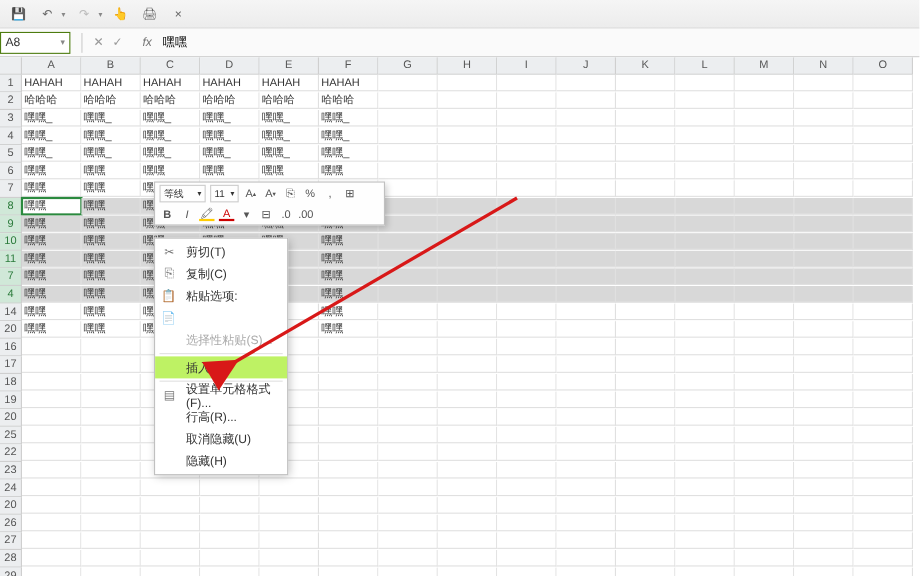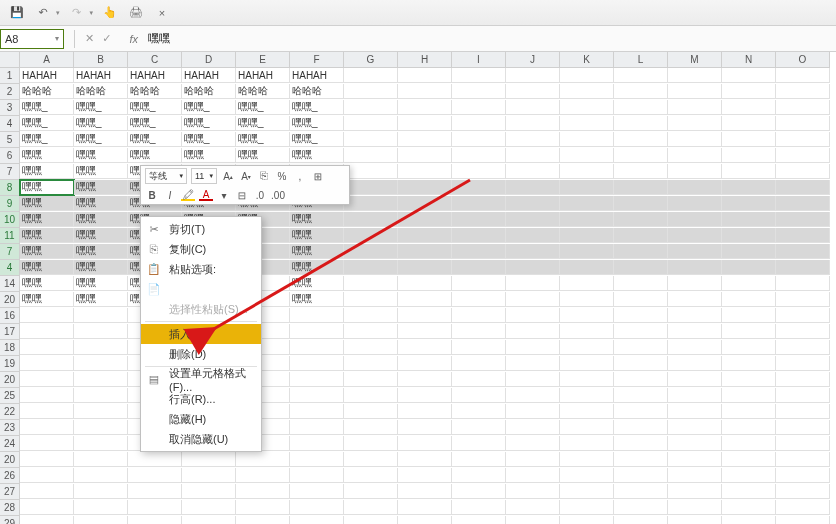--- a/index.html
+++ b/index.html
@@ -25,21 +25,21 @@
 .cell.active { outline: 2px solid #2a8a3e; outline-offset: -1px; background: #fff; }
 .mini-toolbar { position: absolute; left: 140px; top: 165px; width: 210px; height: 40px; background: #fefefe; border: 1px solid #c0c0c0; box-shadow: 2px 2px 6px rgba(0,0,0,.2); display: grid; grid-template-rows: 1fr 1fr; padding: 2px 4px; gap: 4px; z-index: 5; font-size: 10px; }
 .mt-row { display: flex; align-items: center; gap: 4px; }
 .mt-font { width: 42px; height: 16px; border: 1px solid #ccc; display: flex; align-items: center; padding: 0 3px; font-size: 9px; justify-content: space-between; }
 .mt-size { width: 26px; height: 16px; border: 1px solid #ccc; display: flex; align-items: center; padding: 0 3px; font-size: 9px; justify-content: space-between; }
 .mt-ico { width: 14px; height: 14px; display: flex; align-items: center; justify-content: center; color: #555; font-size: 10px; }
 .mt-ico.red { color: #c00; border-bottom: 2px solid #c00; height: 12px; }
 .mt-ico.ylw { border-bottom: 2px solid #fc0; height: 12px; }
 .context-menu { position: absolute; left: 140px; top: 216px; width: 122px; background: #fff; border: 1px solid #c0c0c0; box-shadow: 2px 2px 8px rgba(0,0,0,.25); z-index: 6; padding: 2px 0; font-size: 11px; }
 .cm-item { height: 20px; display: flex; align-items: center; padding: 0 8px 0 28px; position: relative; color: #333; }
-.cm-item:hover, .cm-item.hl { background: #eab308; }
+.cm-item:hover, .cm-item.hl { background: #bef264; }
 .cm-item.disabled { color: #aaa; }
 .cm-sep { height: 1px; background: #e0e0e0; margin: 2px 4px; }
 .cm-icon { position: absolute; left: 6px; width: 14px; display: flex; justify-content: center; color: #777; font-size: 11px; }
 .arrow { position: absolute; z-index: 10; pointer-events: none; }
 </style>
 </head>
 <body>
 
 <div class="ribbon-qat">
   <span class="qat-btn">💾</span>
@@ -594,36 +594,33 @@
   <div class="cm-item">
       <span class="cm-icon">📄</span>
     </div>
   <div class="cm-item disabled">
       <span>选择性粘贴(S)...</span>
     </div>
   <div class="cm-sep"></div>
   <div class="cm-item hl">
       <span>插入(I)</span>
     </div>
-  <div class="cm-item">
-      <span>删除(D)</span>
-    </div>
   <div class="cm-sep"></div>
   <div class="cm-item">
       <span class="cm-icon">▤</span>
       <span>设置单元格格式(F)...</span>
     </div>
   <div class="cm-item">
       <span>行高(R)...</span>
     </div>
   <div class="cm-item">
+      <span>取消隐藏(U)</span>
+    </div>
+  <div class="cm-item">
       <span>隐藏(H)</span>
-    </div>
-  <div class="cm-item">
-      <span>取消隐藏(U)</span>
     </div>
 </div>
 
 <svg class="arrow" width="836" height="524" style="left:0;top:0">
   <defs>
       <marker id="ah" markerWidth="12" markerHeight="10" refX="2" refY="5" orient="auto">
         <path d="M10,0 L0,5 L10,10 Z" fill="#d81818"></path>
       </marker>
     </defs>
   <line x1="470" y1="180" x2="212" y2="330" stroke="#d81818" stroke-width="3" marker-end="url(#ah)"></line>

